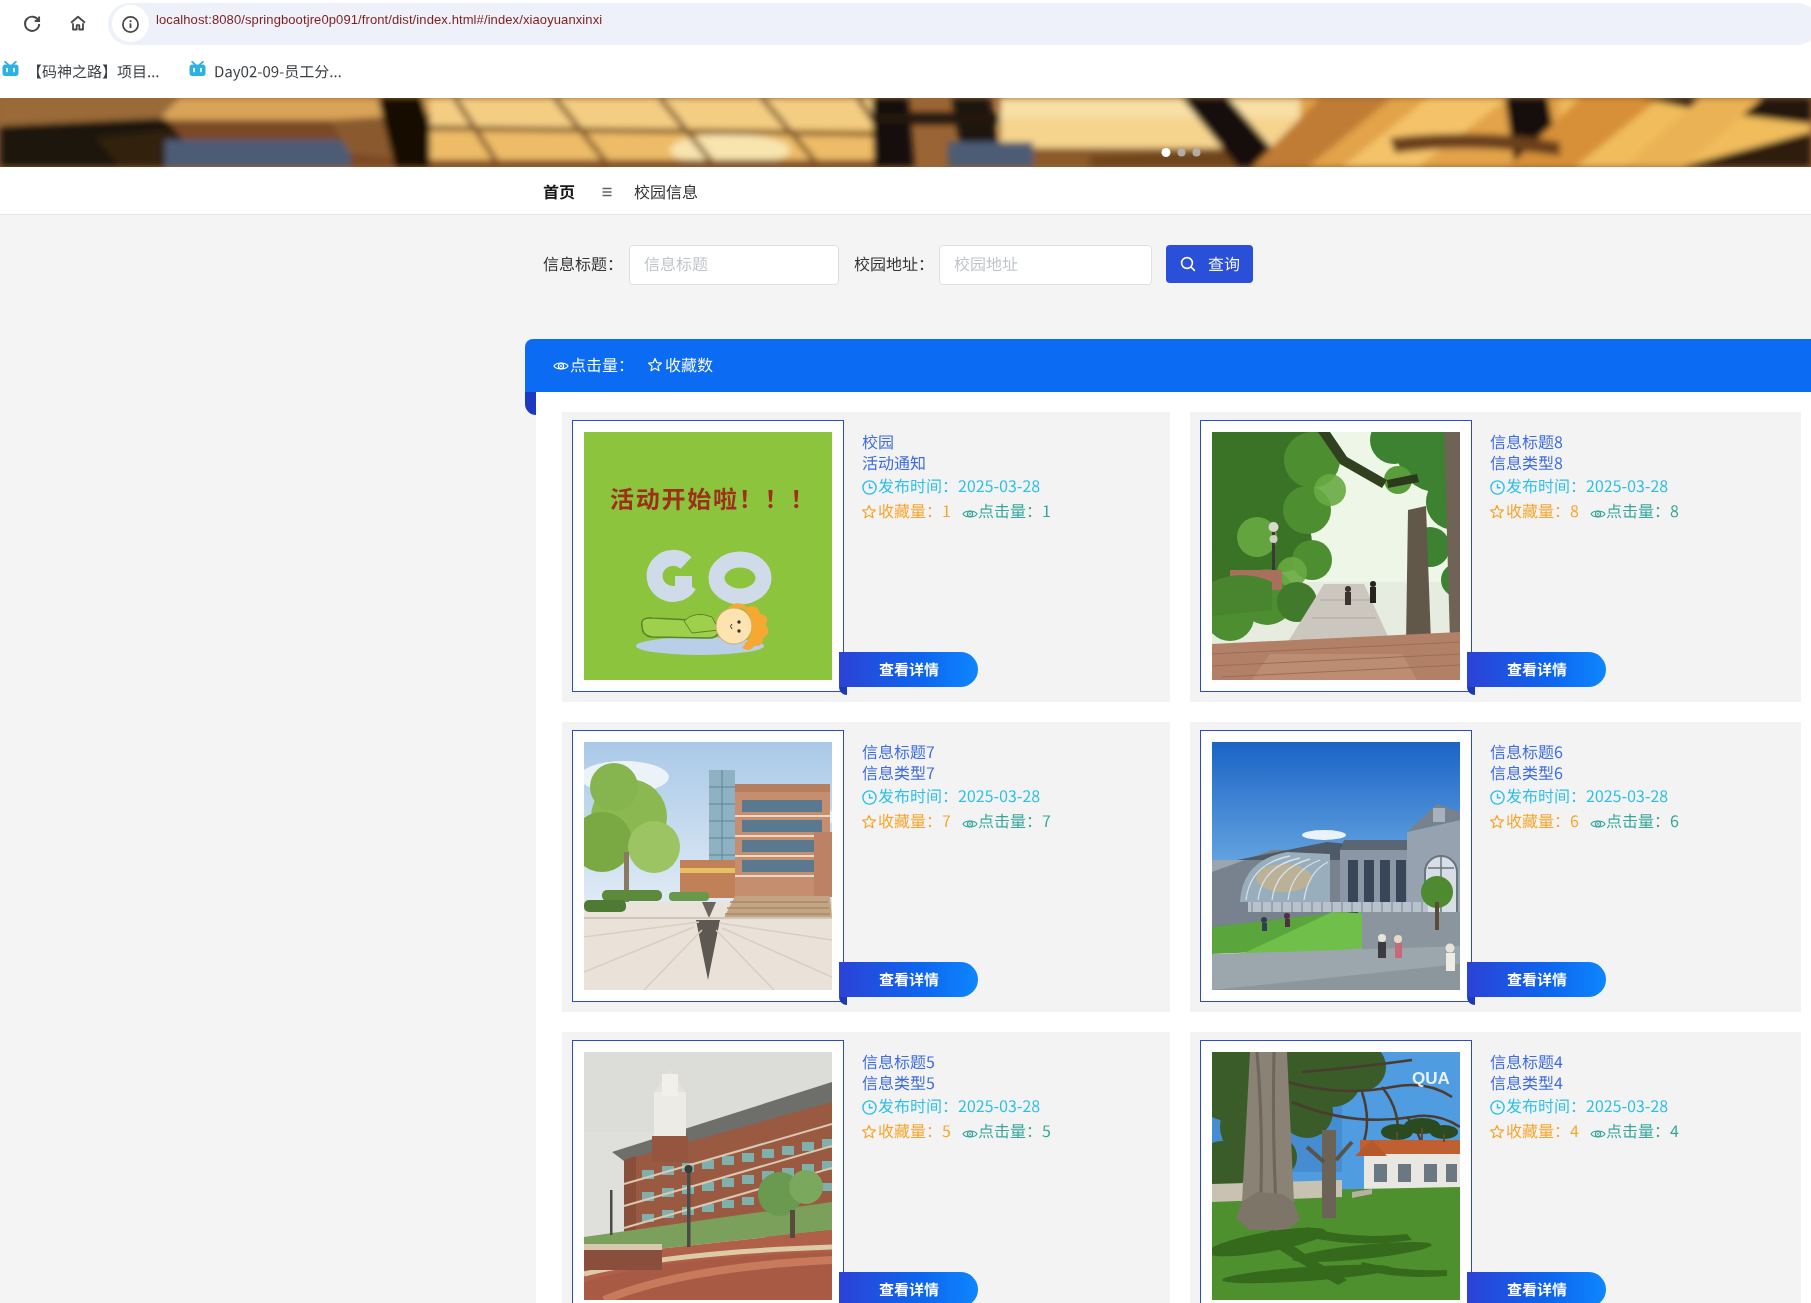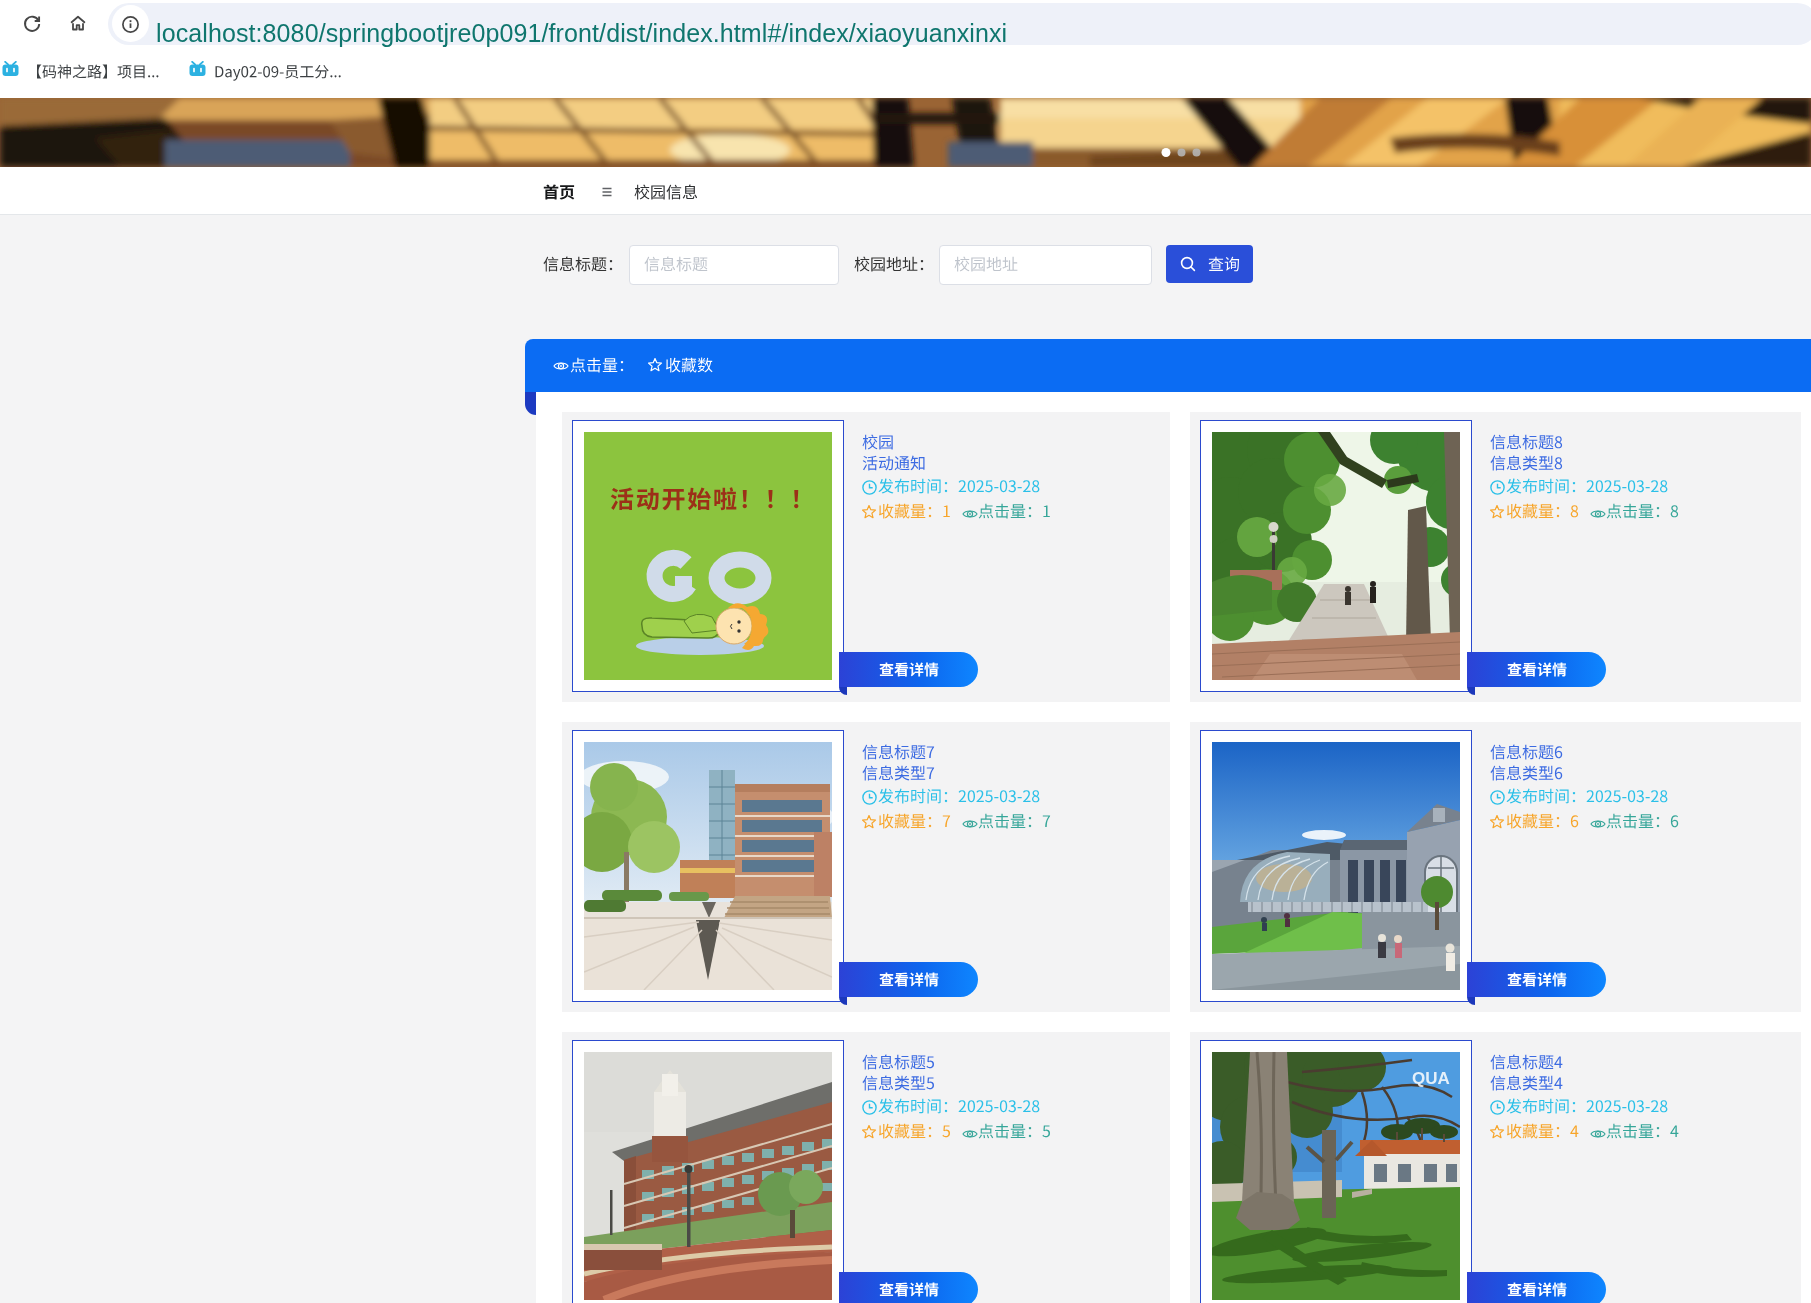--- a/index.html
+++ b/index.html
@@ -21,21 +21,21 @@
   </svg>
 <svg class="abs" style="left:68px;top:13px" width="20" height="20" viewBox="0 0 20 20">
 <path d="M3.6 9.2 10 3.8l6.4 5.4" fill="none" stroke="#474747" stroke-width="1.8" stroke-linecap="round" stroke-linejoin="round"></path>
 <path d="M5 10.2v6.3h3.7v-4.3h2.6v4.3H15v-6.3" fill="none" stroke="#474747" stroke-width="1.8" stroke-linejoin="round"></path>
   </svg>
 <svg class="abs" style="left:121px;top:15px" width="19" height="19" viewBox="0 0 19 19">
 <circle cx="9.5" cy="9.5" r="7.6" fill="none" stroke="#474747" stroke-width="1.7"></circle>
 <rect x="8.6" y="8.4" width="1.8" height="4.6" fill="#474747"></rect>
 <rect x="8.6" y="5.2" width="1.8" height="1.9" fill="#474747"></rect>
   </svg>
-<div class="abs" style="left:156px;top:19px;font-size:25px;letter-spacing:0.1px;color:#0f766e">localhost:8080/springbootjre0p091/front/dist/index.html#/index/xiaoyuanxinxi</div>
+<div class="abs" style="left:156px;top:12px;font-size:13px;letter-spacing:0.1px;color:#7f1d1d">localhost:8080/springbootjre0p091/front/dist/index.html#/index/xiaoyuanxinxi</div>
 <svg class="abs" style="left:2px;top:61px" width="17" height="17" viewBox="0 0 17 17">
 <path d="M3.2 0.9 6 3.4M13.8 0.9 11 3.4" stroke="#2cb1e1" stroke-width="1.9" stroke-linecap="round" fill="none"></path>
 <rect x="0.5" y="3.4" width="16" height="11.6" rx="3" fill="#2cb1e1"></rect>
 <path d="M5 7.5v3M12 7.5v3" stroke="#fff" stroke-width="1.7" stroke-linecap="round"></path>
   </svg>
 <svg class="abs" style="left:189px;top:61px" width="17" height="17" viewBox="0 0 17 17">
 <path d="M3.2 0.9 6 3.4M13.8 0.9 11 3.4" stroke="#2cb1e1" stroke-width="1.9" stroke-linecap="round" fill="none"></path>
 <rect x="0.5" y="3.4" width="16" height="11.6" rx="3" fill="#2cb1e1"></rect>
 <path d="M5 7.5v3M12 7.5v3" stroke="#fff" stroke-width="1.7" stroke-linecap="round"></path>
   </svg>

